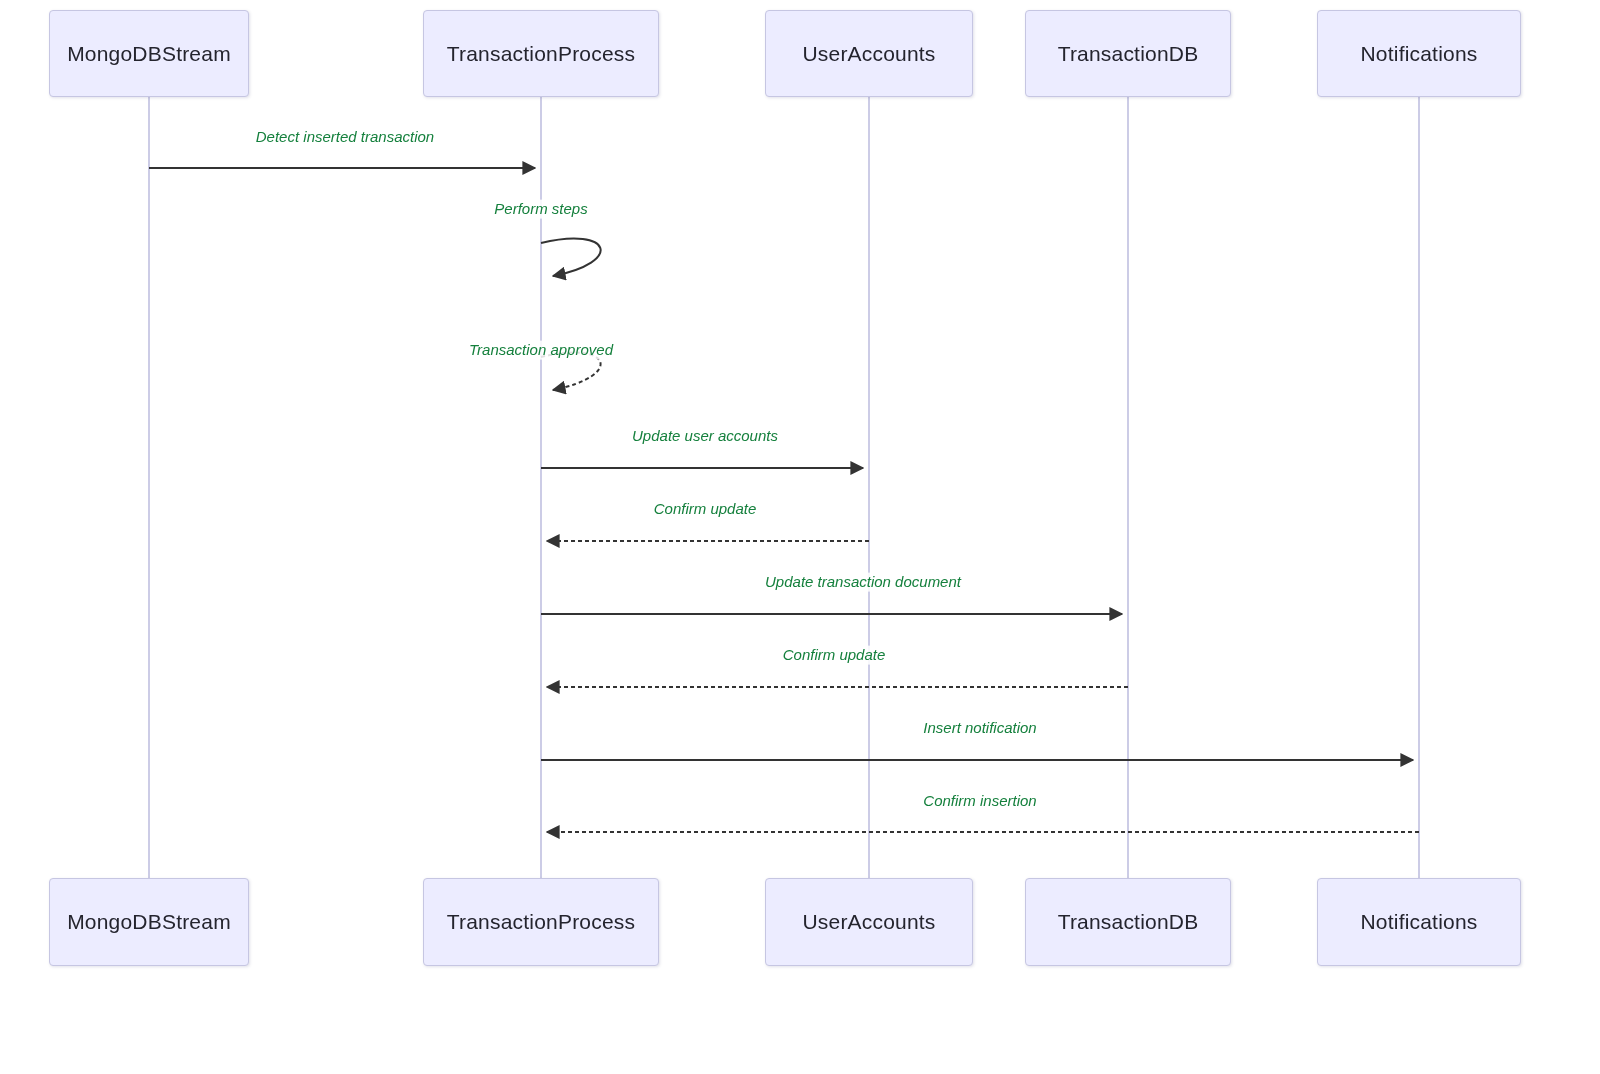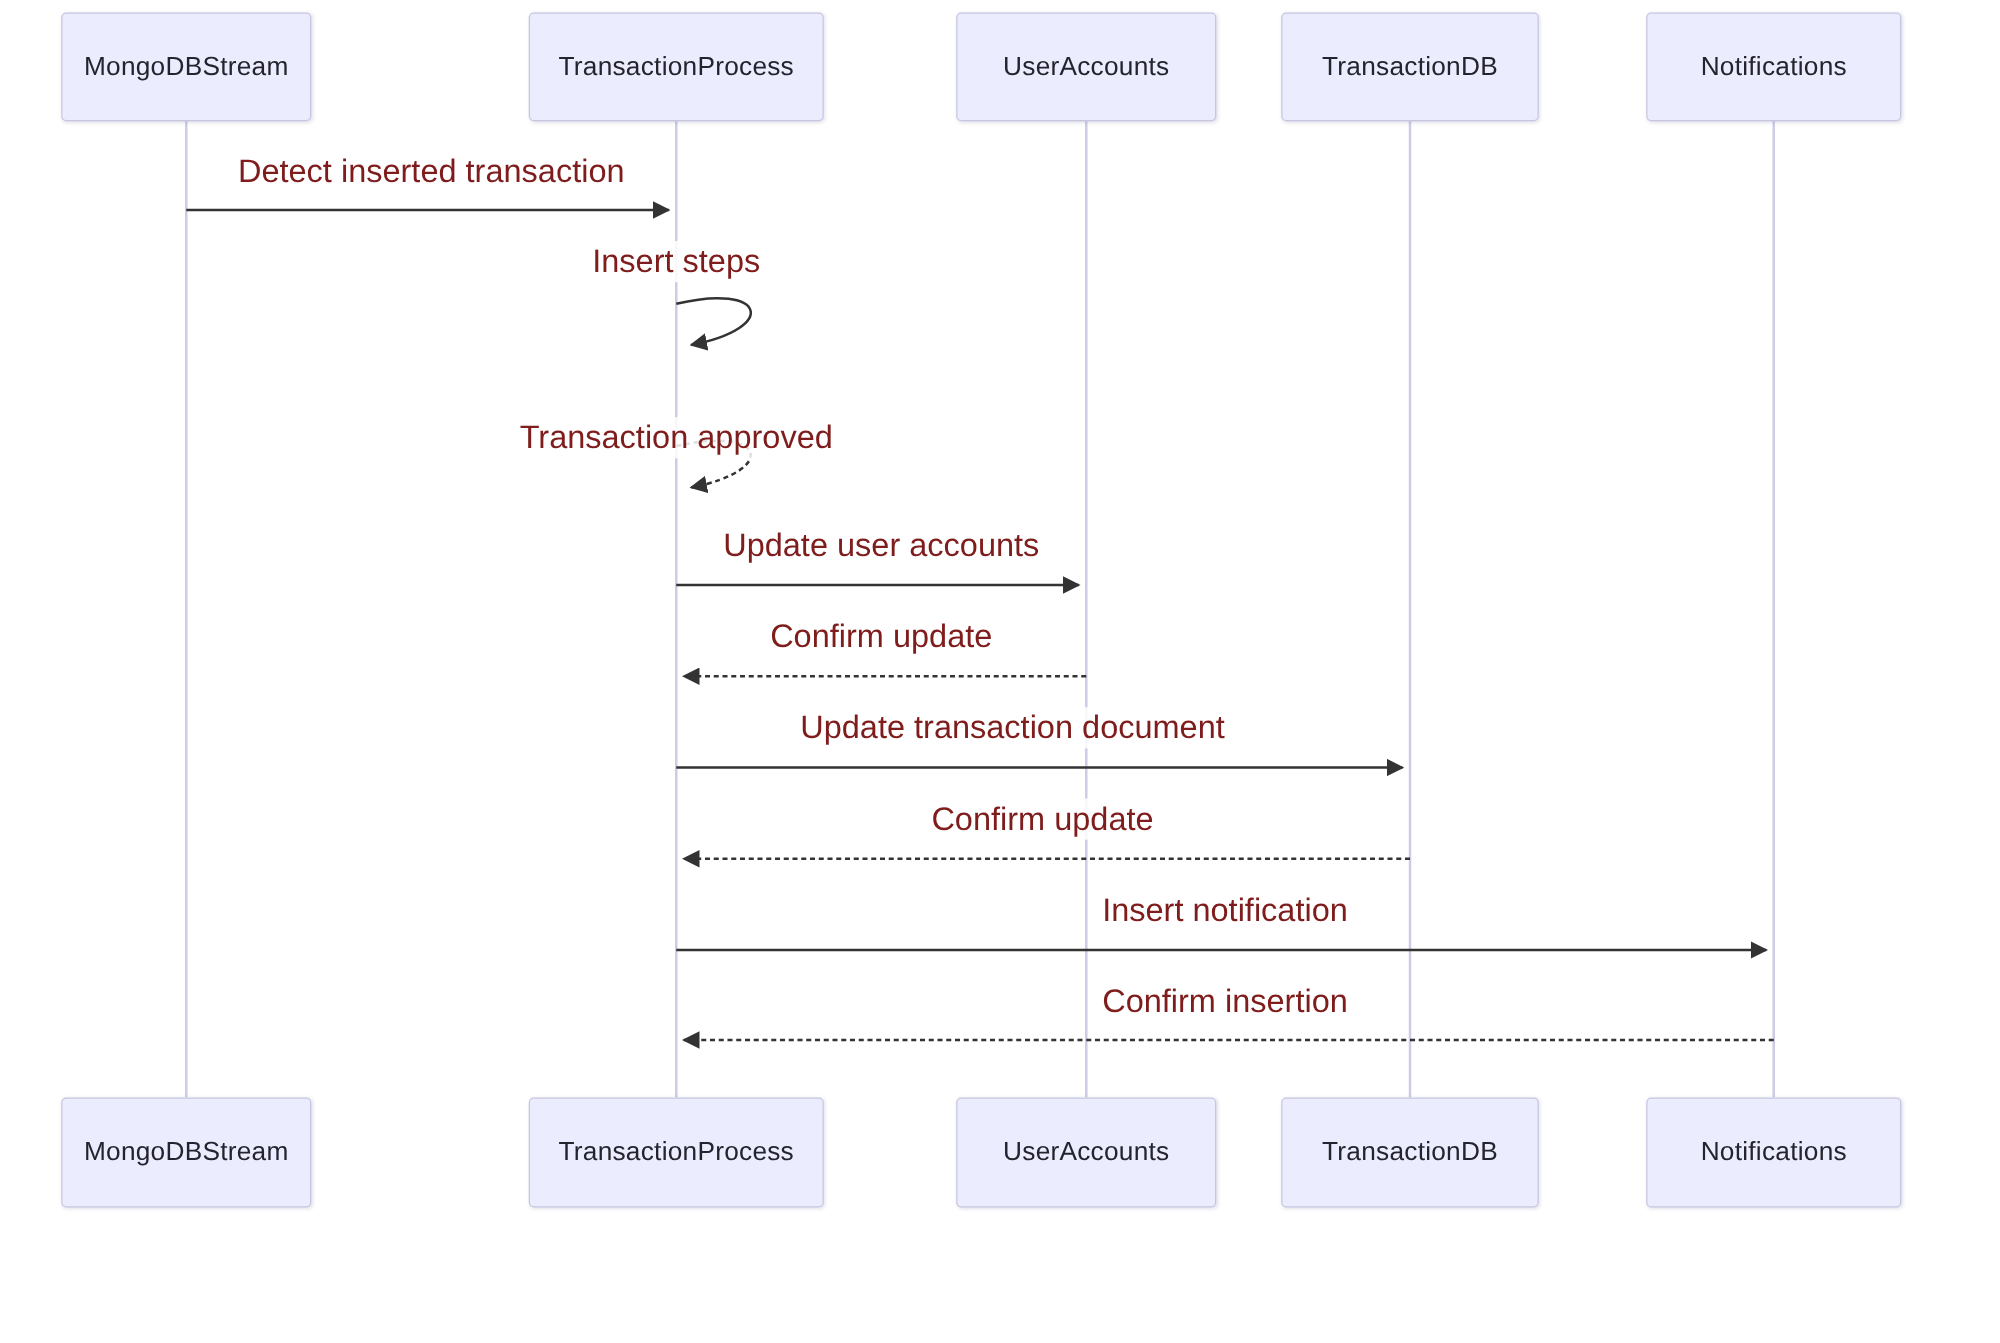--- a/index.html
+++ b/index.html
@@ -33,25 +33,26 @@
     align-items: center;
     justify-content: center;
     font-size: 21px;
     color: #24242e;
     letter-spacing: 0.2px;
   }
   .msg-label {
     position: absolute;
     transform: translate(-50%, -50%);
     white-space: nowrap;
-    font-size: 26px;
-    color: #7f1d1d;
+    font-size: 15px;
+    color: #15803d;
     background: rgba(255,255,255,0.85);
     padding: 0 4px;
     line-height: 1.25;
+    font-style: italic;
   }
   .lifeline { stroke: #CCCCE6; stroke-width: 2; }
   .arrow   { stroke: #333333; stroke-width: 2; fill: none; }
   .dashed  { stroke-dasharray: 4 3; }
 </style>
 </head>
 <body>
 
 <div class="canvas">
 
@@ -113,22 +114,22 @@
       <span>UserAccounts</span>
     </div>
   <div class="actor" style="left:1025px; top:878px; width:206px; height:88px;">
       <span>TransactionDB</span>
     </div>
   <div class="actor" style="left:1317px; top:878px; width:204px; height:88px;">
       <span>Notifications</span>
     </div>
 
   <div class="msg-label" style="left:345px;  top:137px;">Detect inserted transaction</div>
-  <div class="msg-label" style="left:541px;  top:209px;">Insert steps</div>
+  <div class="msg-label" style="left:541px;  top:209px;">Perform steps</div>
   <div class="msg-label" style="left:541px;  top:322px;margin-top:28px;">Transaction approved</div>
   <div class="msg-label" style="left:705px;  top:436px;">Update user accounts</div>
   <div class="msg-label" style="left:705px;  top:509px;">Confirm update</div>
-  <div class="msg-label" style="left:810px;  top:582px;">Update transaction document</div>
+  <div class="msg-label" style="left:863px;  top:582px;">Update transaction document</div>
   <div class="msg-label" style="left:834px;  top:655px;">Confirm update</div>
   <div class="msg-label" style="left:980px;  top:728px;text-align:right;">Insert notification</div>
   <div class="msg-label" style="left:980px;  top:801px;">Confirm insertion</div>
 
 </div>
 
 </body></html>

